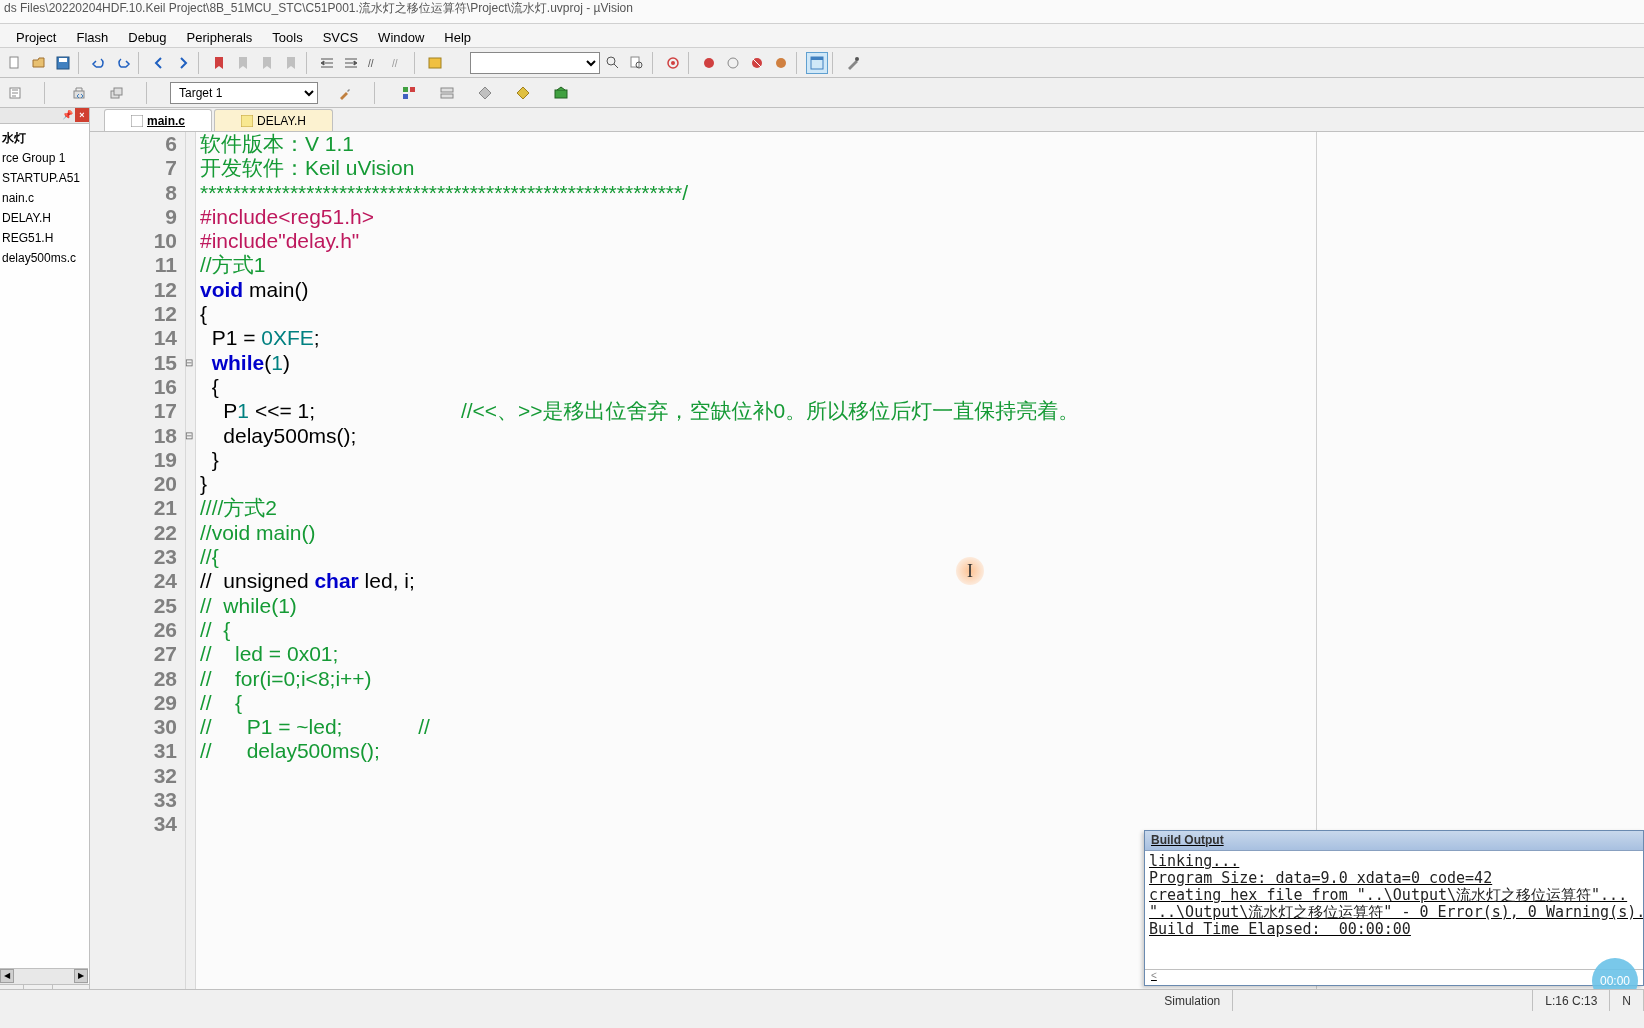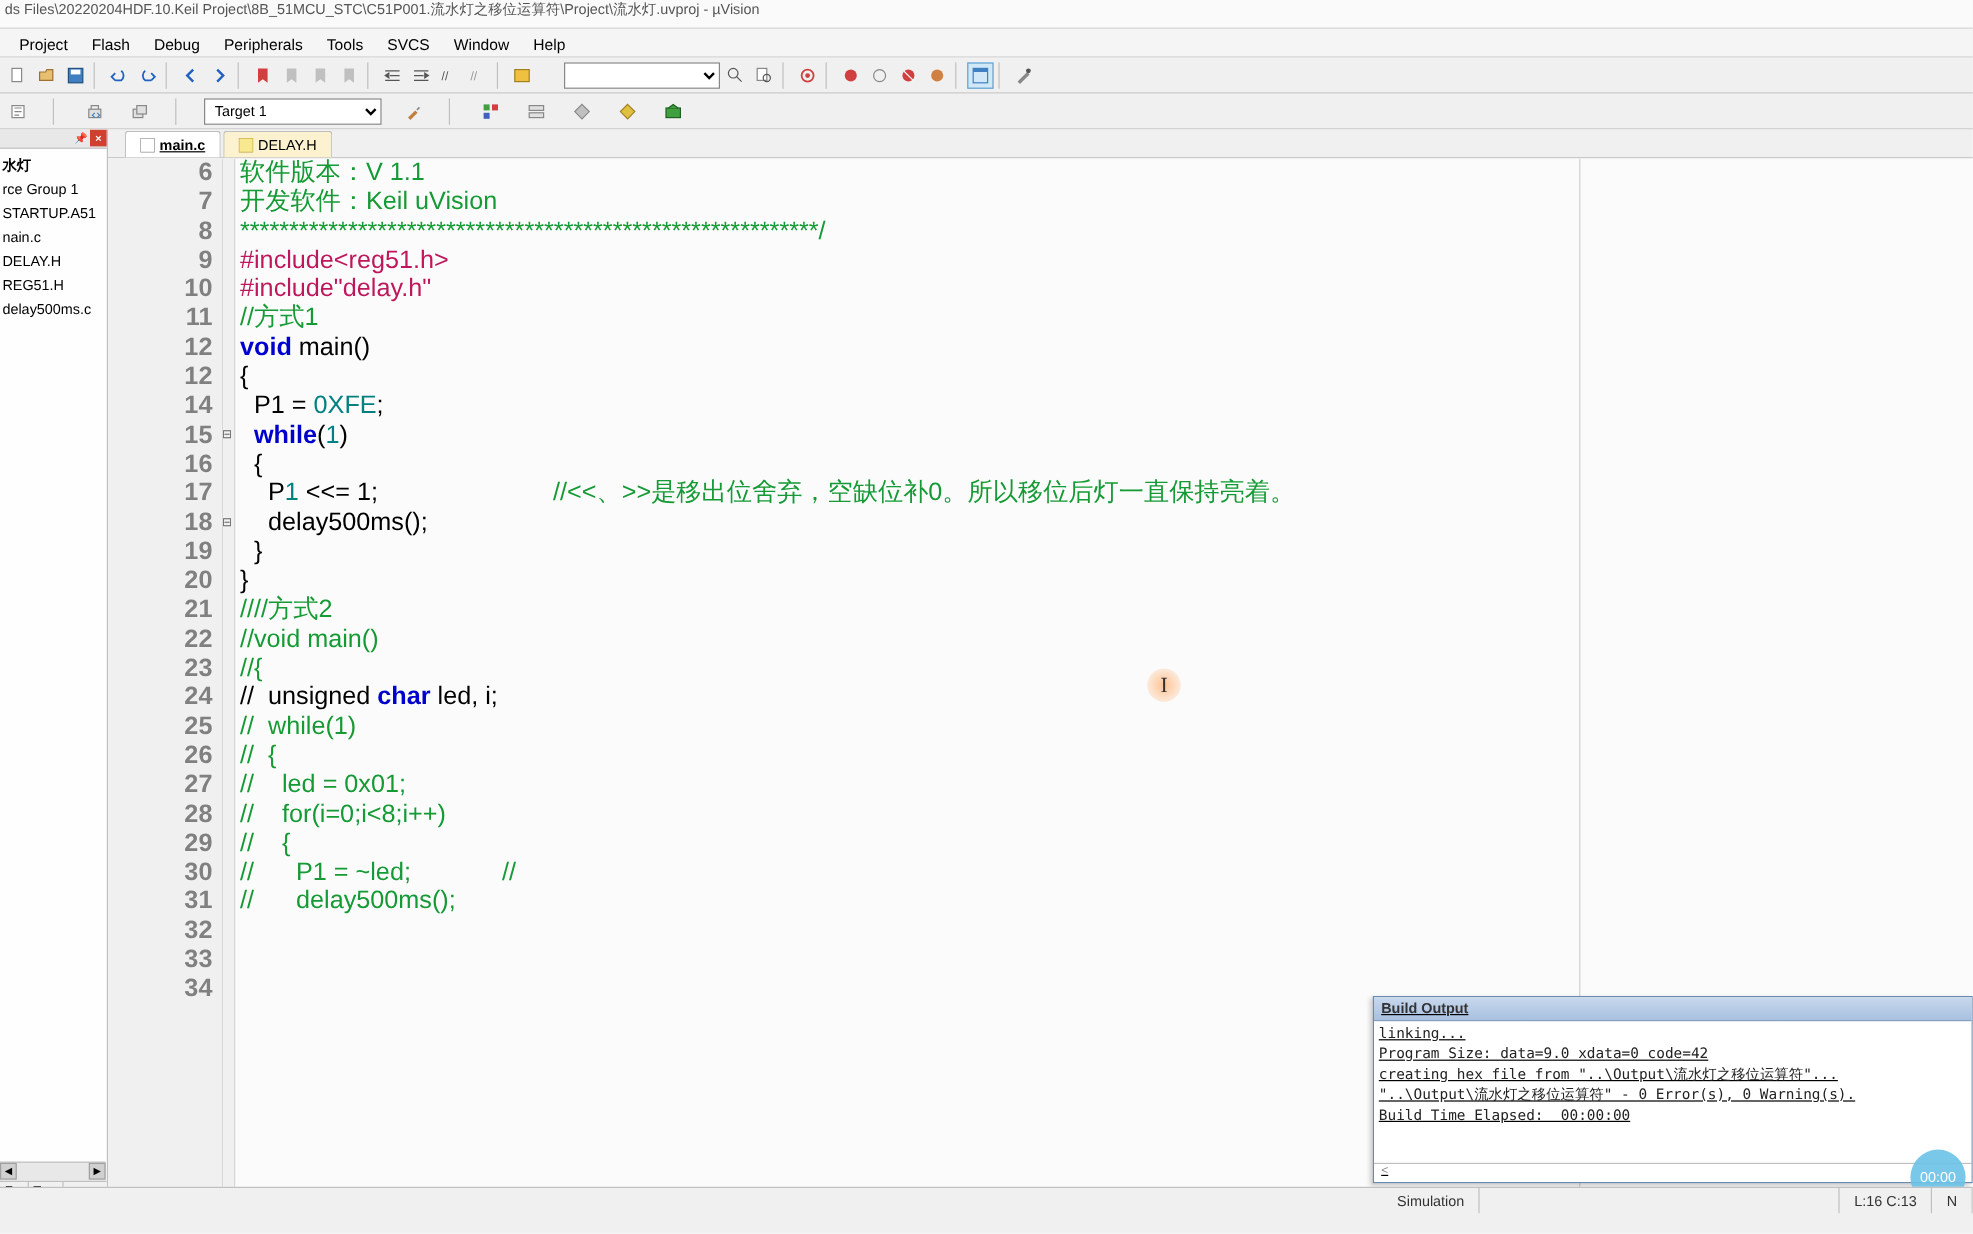--- a/index.html
+++ b/index.html
@@ -18,40 +18,40 @@
 .sidebar { width: 90px; background: #fefefe; border-right: 1px solid #c0c0c0; position: relative; overflow: hidden; }
 .sidebar-header { display: flex; justify-content: flex-end; height: 16px; border-bottom: 1px solid #c0c0c0; background: #e8e8e8; }
 .pin-icon, .close-x { width: 14px; height: 14px; display: flex; align-items: center; justify-content: center; font-size: 9px; cursor: pointer; }
 .close-x { background: #d04030; color: #fff; font-weight: bold; }
 .tree { font-size: 12px; padding: 4px 2px; line-height: 20px; white-space: nowrap; }
 .tree-item { padding-left: 0; cursor: pointer; }
 .sidebar-bottom { position: absolute; bottom: 0; left: 0; right: 0; height: 22px; display: flex; border-top: 1px solid #c0c0c0; background: #f0f0f0; font-size: 11px; }
 .sb-tab { padding: 2px 4px; border-right: 1px solid #c0c0c0; cursor: pointer; }
 .editor-area { flex: 1; background: #fff; display: flex; flex-direction: column; position: relative; }
 .tabs { height: 24px; display: flex; align-items: flex-end; background: #f0f0f0; border-bottom: 1px solid #c0c0c0; padding-left: 14px; }
-.tab { height: 22px; padding: 2px 12px; display: flex; align-items: center; gap: 4px; font-size: 12px; border: 1px solid #c0c0c0; border-bottom: none; margin-right: 2px; cursor: pointer; border-radius: 3px 3px 0 0; }
+.tab { height: 22px; padding: 2px 26px; display: flex; align-items: center; gap: 4px; font-size: 12px; border: 1px solid #c0c0c0; border-bottom: none; margin-right: 2px; cursor: pointer; border-radius: 3px 3px 0 0; }
 .tab.active { background: #fff; font-weight: bold; text-decoration: underline; }
 .tab.inactive { background: #fcf2d0; }
 .tab-icon { width: 12px; height: 12px; display: inline-block; }
 .code-area { flex: 1; display: flex; overflow: hidden; font-family: Consolas, monospace; font-size: 21px; line-height: 24.3px; background: #fbfbfb; }
 .gutter { width: 96px; text-align: right; color: #808080; padding-right: 8px; background: #f0f0f0; border-right: 1px solid #d8d8d8; font-weight: bold; }
 .fold-col { width: 10px; background: #f0f0f0; border-right: 1px solid #d8d8d8; position: relative; }
 .fold-mark { position: absolute; left: -1px; font-size: 10px; color: #666; }
 .code-lines { flex: 1; padding-left: 4px; position: relative; }
 .code-lines .ln { white-space: pre; }
 .kw { color: #0000cc; font-weight: bold; }
 .pp { color: #be185d; }
 .cm { color: #159a35; }
 .num { color: #008080; }
 .hscroll { height: 16px; background: #e8e8e8; border-top: 1px solid #c0c0c0; display: flex; align-items: center; }
 .hscroll .arrow { width: 16px; height: 14px; background: #d0d0d0; border: 1px solid #a0a0a0; text-align: center; font-size: 9px; line-height: 12px; cursor: pointer; }
 .hscroll .thumb { width: 800px; height: 14px; background: #c0c0c0; border: 1px solid #888; margin-left: 2px; }
 .build-output { position: absolute; right: 0; bottom: 42px; width: 500px; height: 156px; background: #fff; border: 1px solid #6a8ab0; box-shadow: -2px 2px 4px rgba(0,0,0,0.2); display: flex; flex-direction: column; text-decoration: underline; }
 .bo-title { background: linear-gradient(#c8d8ec, #a8c0e0); height: 20px; padding: 2px 6px; font-size: 12px; font-weight: bold; color: #333; border-bottom: 1px solid #88a0c0; }
-.bo-text { flex: 1; font-family: Consolas, monospace; font-size: 12px; line-height: 17px; padding: 2px 4px; color: #222; white-space: pre; overflow: hidden; }
+.bo-text { flex: 1; font-family: Consolas, monospace; font-size: 15px; line-height: 17px; padding: 2px 4px; color: #222; white-space: pre; overflow: hidden; }
 .bo-bottom { height: 16px; border-top: 1px solid #c0c0c0; font-size: 10px; color: #888; padding-left: 6px; }
 .status-bar { position: absolute; bottom: 17px; left: 0; right: 0; height: 22px; background: #f0f0f0; border-top: 1px solid #c0c0c0; display: flex; align-items: center; font-size: 12px; color: #333; }
 .status-bar .seg { padding: 0 12px; border-right: 1px solid #c0c0c0; height: 100%; display: flex; align-items: center; }
 .cursor-highlight { position: absolute; left: 760px; top: 425px; width: 28px; height: 28px; border-radius: 50%; background: radial-gradient(circle, rgba(255,180,120,0.8), rgba(255,180,120,0)); display: flex; align-items: center; justify-content: center; }
 .cursor-ibeam { font-family: serif; font-size: 18px; color: #333; }
 .timer-badge { position: absolute; right: 6px; bottom: 24px; width: 46px; height: 46px; border-radius: 50%; background: #6bc3e8; color: #fff; font-size: 12px; display: flex; align-items: center; justify-content: center; opacity: 0.9; }
 .ruler-line { position: absolute; top: 0; bottom: 0; width: 1px; background: #d0d0d0; left: 1120px; }
 .side-scroll { position:absolute; bottom:22px; left:0; width:88px; height:16px; background:#e8e8e8; display:flex; border-top:1px solid #c0c0c0;}
 .side-scroll .sa { width:14px; height:14px; background:#d0d0d0; border:1px solid #a0a0a0; font-size:8px; text-align:center; line-height:12px;}
 </style>

